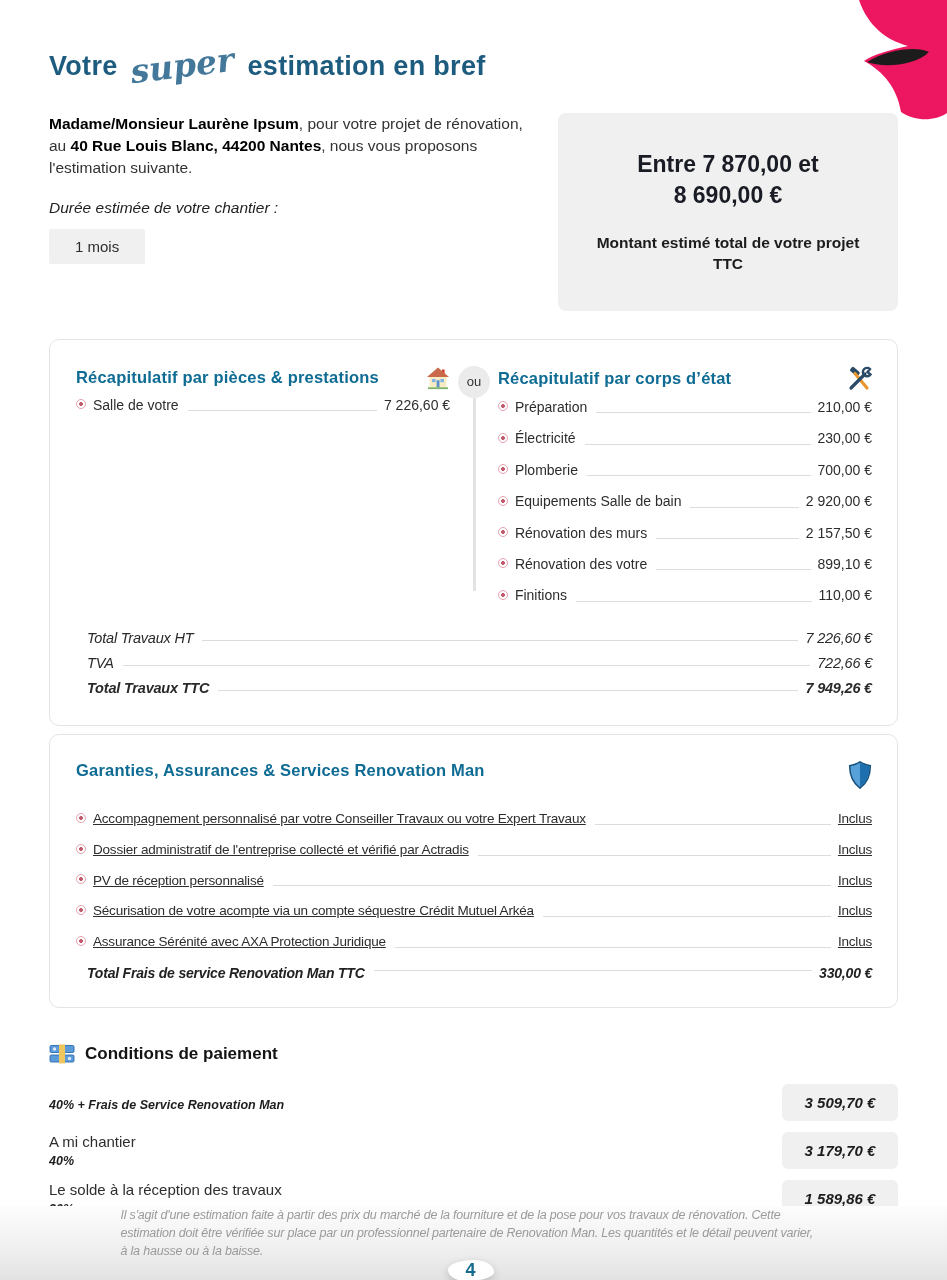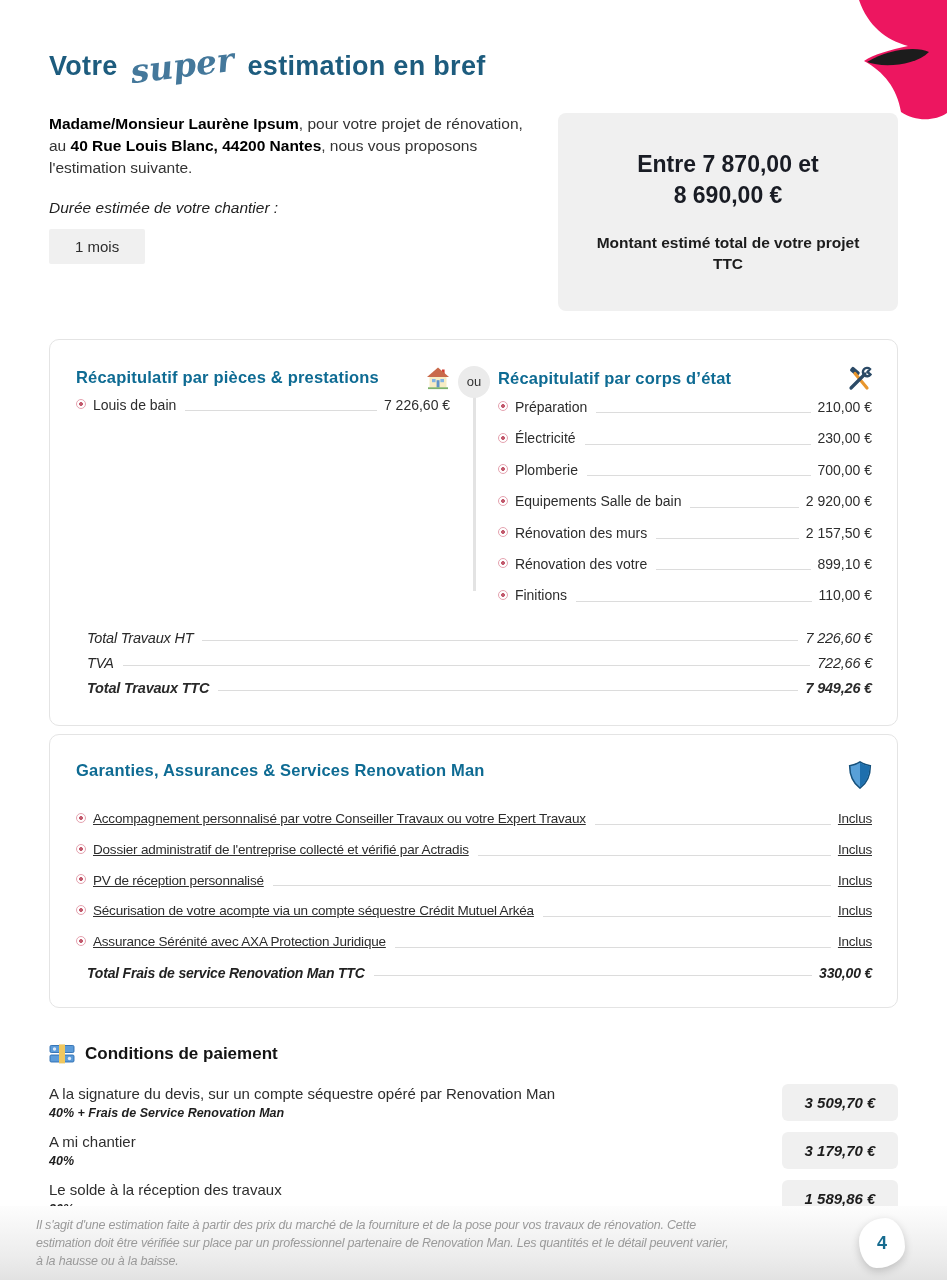--- a/index.html
+++ b/index.html
@@ -81,41 +81,42 @@
   .totals { margin-top: 14px; padding-left: 11px; }
   .total-row { display: flex; align-items: flex-end; font-size: 14.5px; font-style: italic; color: #2a2a2a; margin-bottom: 9px; letter-spacing: -0.2px; }
   .total-row .leader { margin-bottom: 5px; }
   .total-row.strong { font-weight: bold; }
 
   
   .card-guarantees { margin-top: 8px; padding-bottom: 26px; }
   .guar-header { display: flex; align-items: flex-start; justify-content: space-between; margin-bottom: 20px; }
   .guar-row { display: flex; align-items: flex-end; font-size: 13.5px; color: #2d2d2d; margin-bottom: 10px; letter-spacing: -0.2px; text-decoration: underline; }
   .guar-row .label, .guar-row .value { white-space: nowrap; line-height: 1.55; }
-  .guar-total { display: flex; align-items: flex-end; font-size: 14px; font-weight: bold; font-style: italic; color: #222; margin-top: 12px; padding-left: 11px; letter-spacing: -0.2px; }
+  .guar-total { display: flex; align-items: center; font-size: 14px; font-weight: bold; font-style: italic; color: #222; margin-top: 12px; padding-left: 11px; letter-spacing: -0.2px; }
 
   
   .payment { margin-top: 36px; }
   .pay-header { display: flex; align-items: center; gap: 10px; }
   .pay-title { font-size: 17px; font-weight: bold; color: #141414; }
   .pay-rows { margin-top: 20px; }
   .pay-row { display: flex; justify-content: space-between; align-items: center; margin-bottom: 11px; }
   .pay-main { font-size: 15px; color: #2e2e2e; }
   .pay-sub { font-size: 12.5px; font-weight: bold; font-style: italic; color: #1e1e1e; margin-top: 4px; }
   .pay-amount {
     background: #f0f0f0; border-radius: 6px; min-width: 116px; text-align: center;
     padding: 10px 0; font-size: 15px; font-weight: bold; font-style: italic; color: #1c1c1c;
   }
 
   
   .footer {
     position: absolute; left: 0; right: 0; bottom: 0; height: 74px;
     background: linear-gradient(180deg, #fdfdfd 0%, #ececec 70%, #e2e2e2 100%);
     display: flex; align-items: center; justify-content: space-between;
     padding: 0 42px 0 36px;
+    flex-direction: column;
   }
   .disclaimer {
     width: 700px; font-size: 12.5px; font-style: italic; color: #9a9a9a; line-height: 1.45;
     letter-spacing: -0.2px;
   }
   .page-blob {
     width: 46px; height: 50px; background: #ffffff;
     border-radius: 57% 43% 62% 38% / 46% 58% 42% 54%;
     box-shadow: 0 3px 8px rgba(0,0,0,0.18);
     display: flex; align-items: center; justify-content: center;
@@ -166,21 +167,21 @@
               <path d="M12 1.5 L1 11 L23 11 Z" fill="#c9694a"></path>
               <rect x="3.5" y="11" width="17" height="10.5" fill="#f7ecc4"></rect>
               <rect x="6" y="13" width="3.6" height="3.2" fill="#82b4e6"></rect>
               <rect x="14.4" y="13" width="3.6" height="3.2" fill="#82b4e6"></rect>
               <rect x="10.6" y="14.2" width="2.9" height="7.3" fill="#5f93c8"></rect>
               <rect x="2" y="21.3" width="20" height="1.8" fill="#7cb26a"></rect>
             </svg>
           </div>
           <div class="item-row">
             <span class="bullet"></span>
-            <span class="label">Louis de bain</span>
+            <span class="label">Salle de votre</span>
             <span class="leader"></span>
             <span class="value">7&nbsp;226,60&nbsp;€</span>
           </div>
         </div>
 
         <div class="recap-divider">
           <div class="ou-badge">ou</div>
           <div class="divider-line"></div>
         </div>
 
@@ -313,21 +314,20 @@
           <rect x="10" y="0.4" width="6" height="19" fill="#f0c75e"></rect>
           <circle cx="5.5" cy="5" r="1.7" fill="#dce9f8"></circle>
           <circle cx="20.5" cy="14.5" r="1.7" fill="#dce9f8"></circle>
         </svg>
         <span class="pay-title">Conditions de paiement</span>
       </div>
 
       <div class="pay-rows">
         <div class="pay-row">
           <div>
-            <div class="pay-main">A la signature du devis, sur un compte séquestre opéré par Renovation Man</div>
             <div class="pay-sub">40% + Frais de Service Renovation Man</div>
           </div>
           <div class="pay-amount">3&nbsp;509,70&nbsp;€</div>
         </div>
         <div class="pay-row">
           <div>
             <div class="pay-main">A mi chantier</div>
             <div class="pay-sub">40%</div>
           </div>
           <div class="pay-amount">3&nbsp;179,70&nbsp;€</div>

